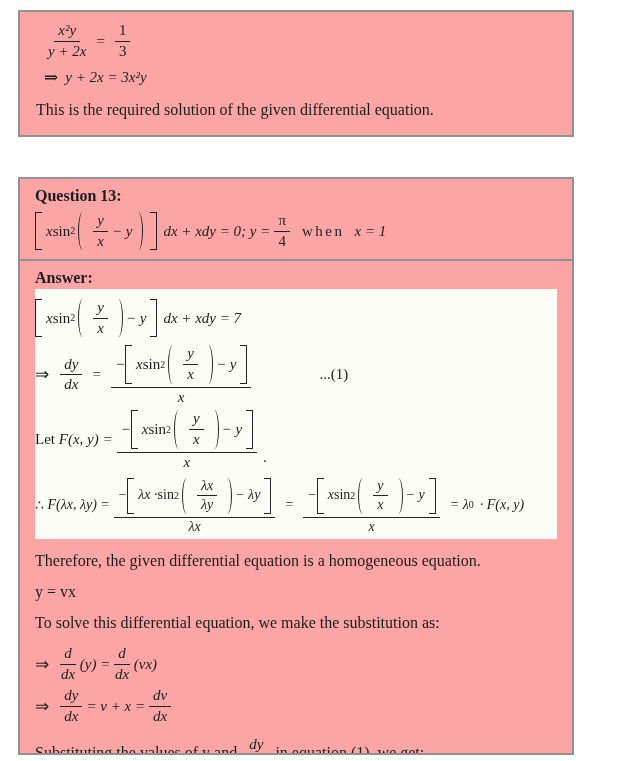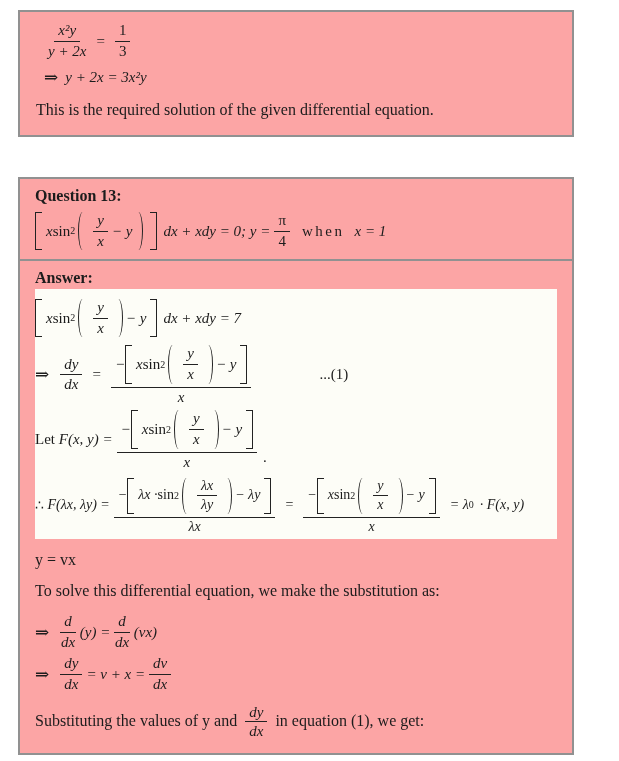--- a/index.html
+++ b/index.html
@@ -5,21 +5,21 @@
   html,body{margin:0;padding:0;}
   body{
     width:619px;height:761px;position:relative;background:#ffffff;
     font-family:"Liberation Serif","DejaVu Serif",serif;color:#1c1c1c;overflow:hidden;
   }
   .box{position:absolute;left:8px;width:556px;box-sizing:border-box;
        border:2px solid #919191;background:#fca5a5;margin-left:10px;}
   #box1{top:10px;height:127px;padding:10px 16px;}
   #box2{top:177px;height:578px;}
   .q-section{height:82px;box-sizing:border-box;padding:8px 15px 0;border-bottom:2px solid #919191;}
-  .a-section{box-sizing:border-box;height:calc(100% - 82px);padding:8px 15px 10px;overflow:hidden;}
+  .a-section{box-sizing:border-box;height:calc(100% - 82px);padding:8px 15px 10px;overflow:hidden;font-family:Liberation Serif, serif;}
 
   .blabel{font-weight:bold;font-size:16px;}
   .text{font-size:16px;margin:0;}
   .mi{font-style:italic;}
   .rm{font-style:normal;}
   sup{font-size:10px;line-height:1;}
   .sp{letter-spacing:2.5px;margin:0 4px 0 8px;}
 
   .eqline{display:flex;align-items:center;font-size:15px;}
   .arrow{font-style:normal;font-size:17px;margin-right:7px;}
@@ -233,20 +233,21 @@
                 <span class="sq sq-r"></span>
               </span>
             </span>
             <span class="den mi">x</span>
           </span>
           <span class="mi seg">= λ</span><sup class="rm">0</sup>
           <span class="mi seg">· F(x, y)</span>
         </div>
       </div>
 
+      <p class="t">Therefore, the given differential equation is a homogeneous equation.</p>
       <p class="t" id="t3">y = vx</p>
       <p class="t">To solve this differential equation, we make the substitution as:</p>
 
       <div class="eqline" id="eq-a5">
         <span class="arrow">⇒</span>
         <span class="frac">
           <span class="num mi">d</span>
           <span class="den mi">dx</span>
         </span>
         <span class="mi">(y) =</span>

